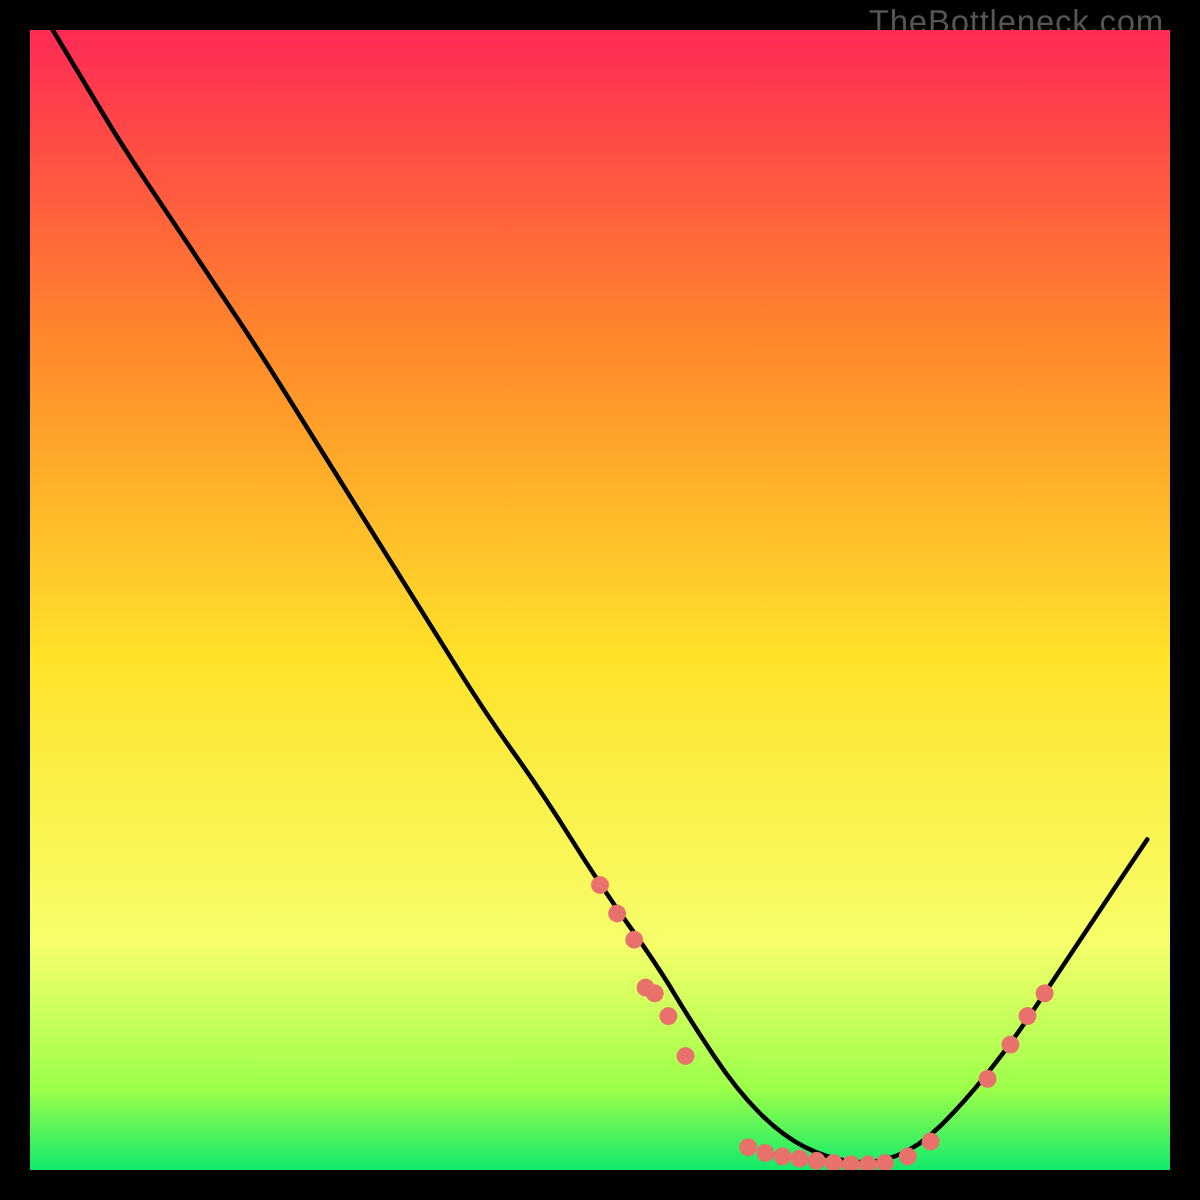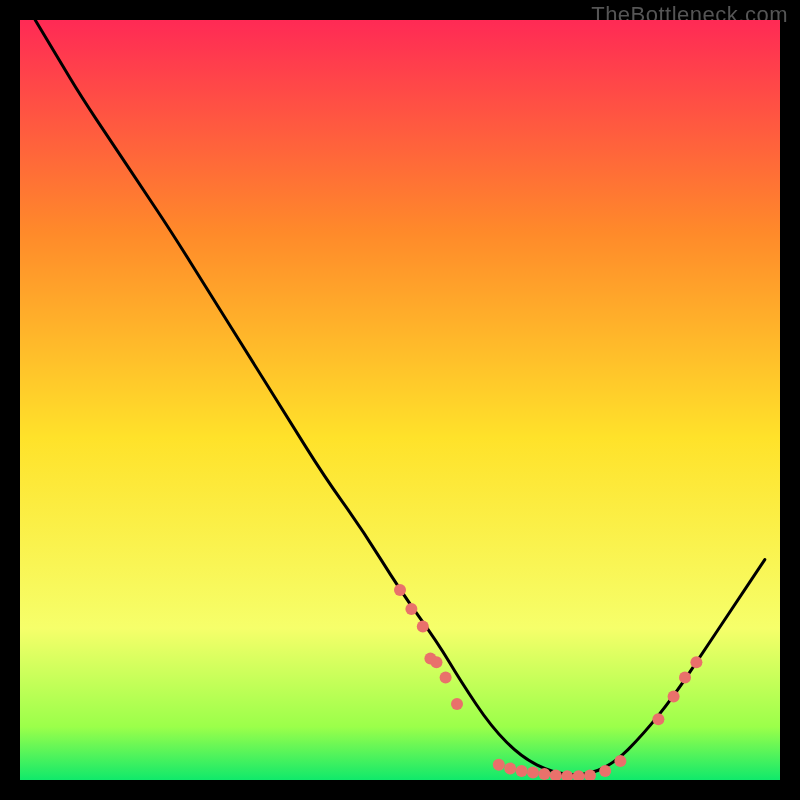--- a/index.html
+++ b/index.html
@@ -20,21 +20,21 @@
   .plot-area {
     position: absolute;
     left: 20px;
     top: 20px;
     width: 760px;
     height: 760px;
   }
   .watermark {
     position: absolute;
     top: 2px;
-    right: 12px;
+    right: 24px;
     color: #555;
     font-size: 22px;
     font-weight: 500;
     letter-spacing: 0.5px;
     user-select: none;
   }
   svg {
     display: block;
   }
 </style>

